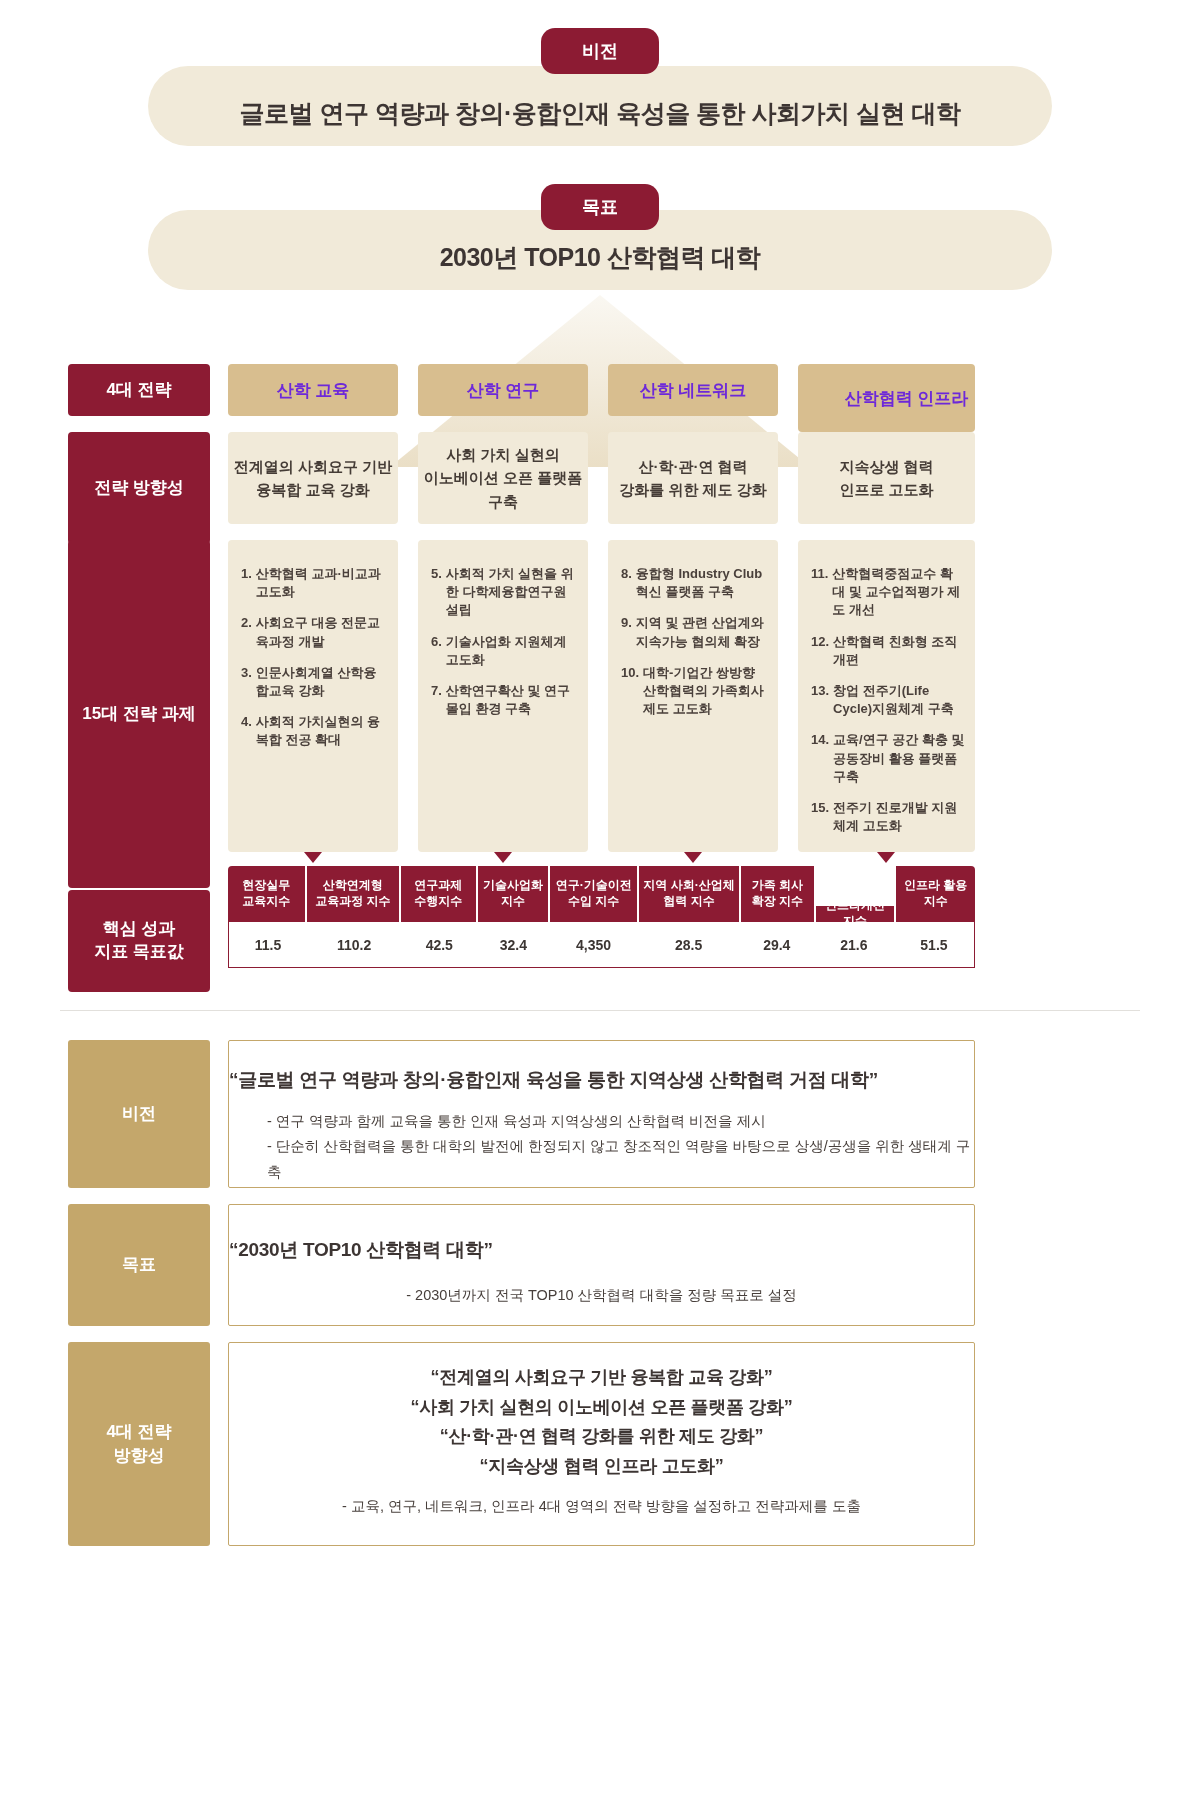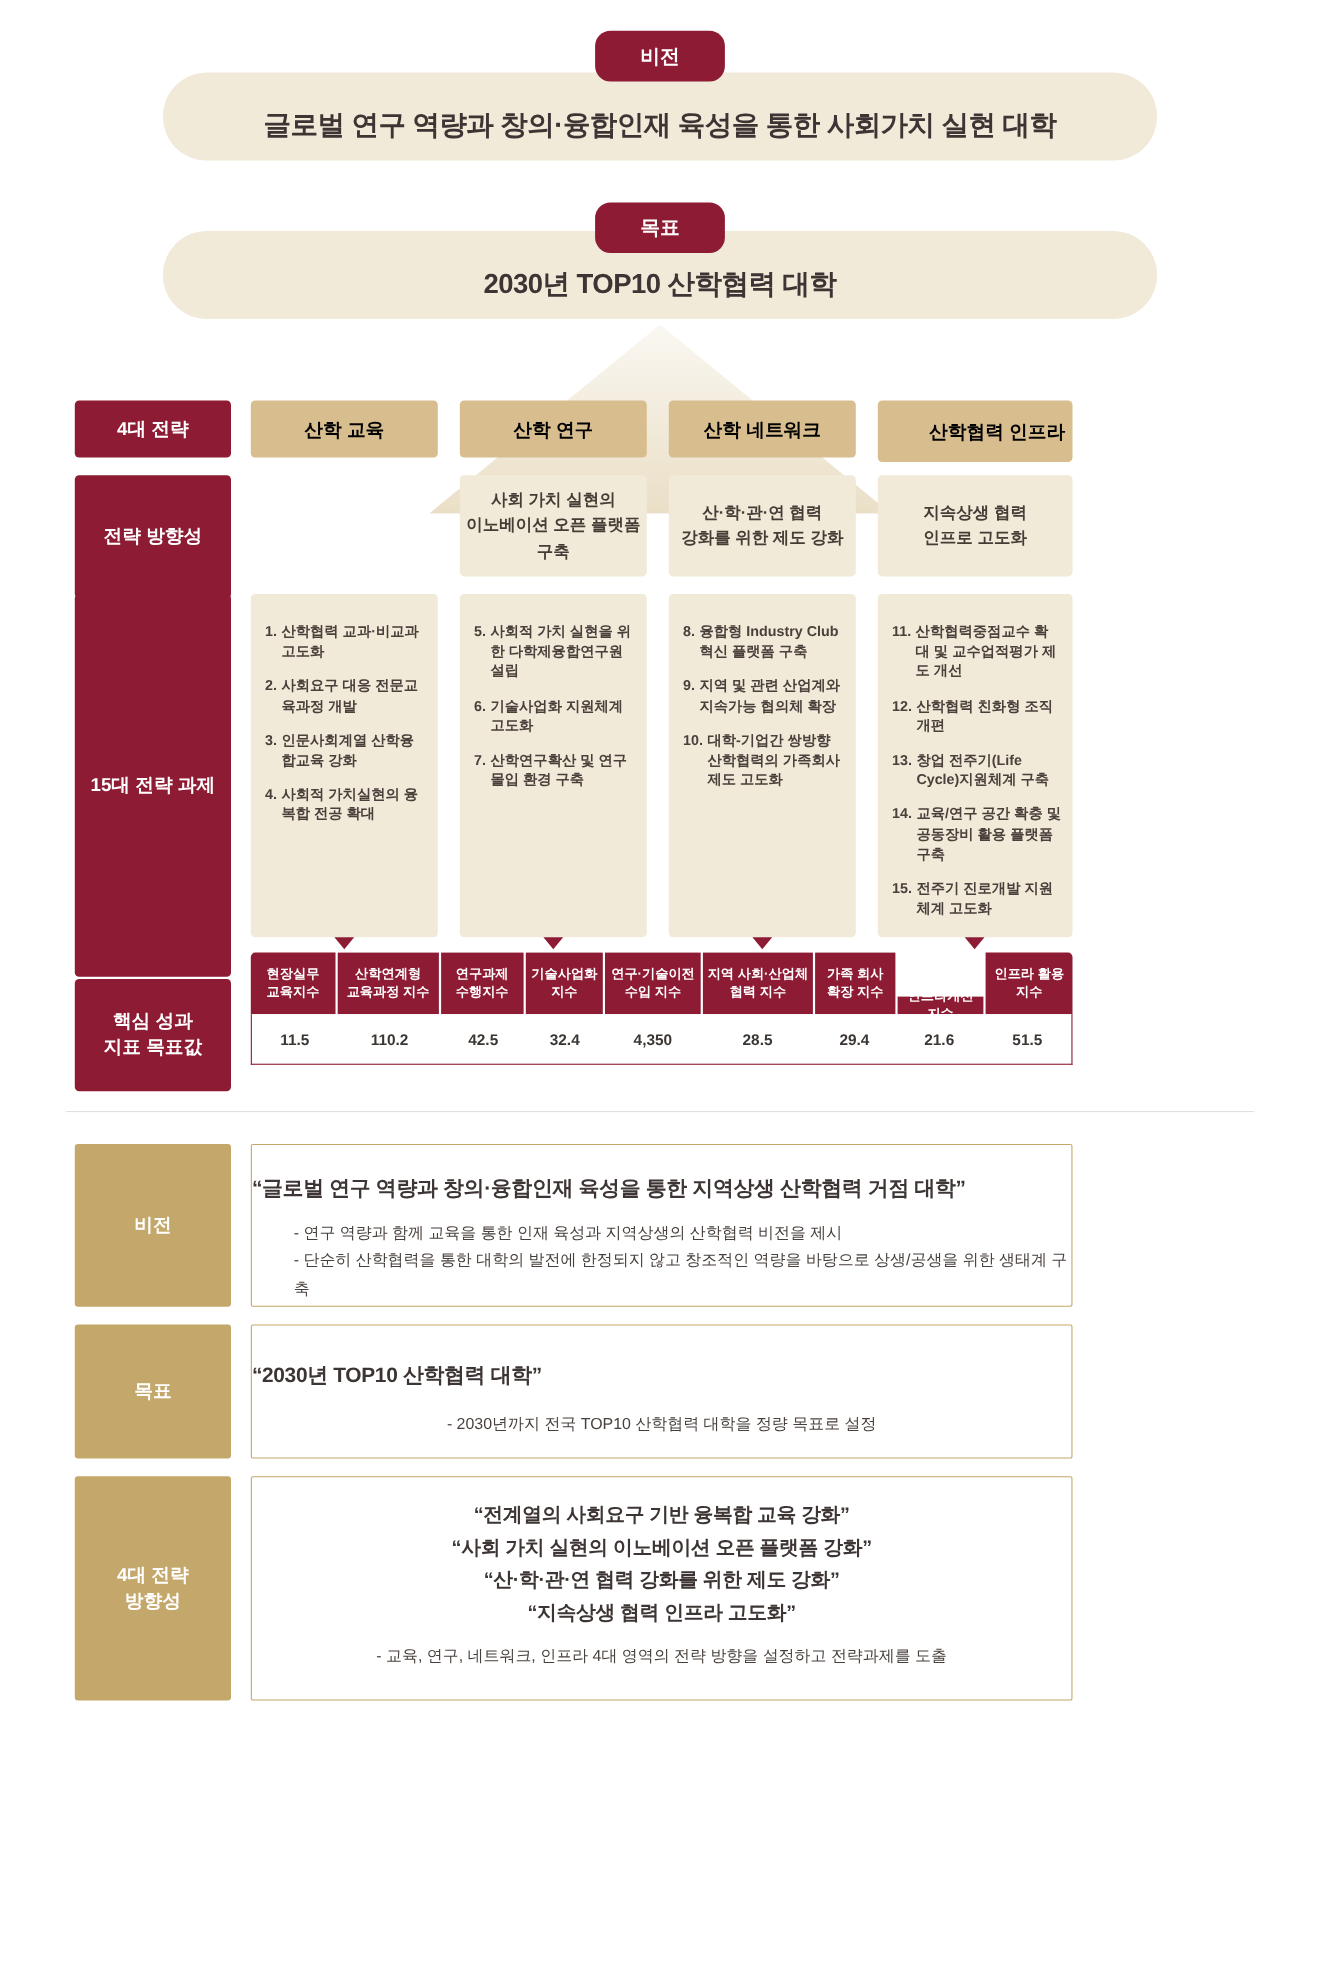--- a/index.html
+++ b/index.html
@@ -23,21 +23,21 @@
   .lab  { left:68px;  width:142px; }
   .c1   { left:228px; width:170px; }
   .c2   { left:418px; width:170px; }
   .c3   { left:608px; width:170px; }
   .c4   { left:798px; width:177px; }
 
   .redlabel { background:#8C1B33; color:#fff; border-radius:4px; display:flex; align-items:center;
               justify-content:center; text-align:center; font-size:17px; font-weight:bold;
               white-space:pre-line; line-height:1.35; z-index:2; }
   .tanhead  { background:#D8BE8F; border-radius:4px; display:flex; align-items:center; justify-content:center;
-              font-size:17px; font-weight:bold; color:#000000; z-index:2; }
+              font-size:17px; font-weight:bold; color:#6d28d9; z-index:2; }
   .cream    { background:#F1EAD9; border-radius:4px; z-index:2; }
   .direction{ display:flex; align-items:center; justify-content:center; text-align:center;
               font-size:15px; font-weight:bold; color:#453C36; white-space:pre-line; line-height:1.55; }
   .tasksbox { padding:25px 10px 10px 13px; }
   .task { display:flex; margin-bottom:13px; font-size:13px; font-weight:bold; color:#4A403B; line-height:1.4; }
   .task .n { flex:0 0 auto; margin-right:4px; }
   .task .t { flex:1 1 auto; }
 
   .downtri { width:0; height:0; border-left:9px solid transparent; border-right:9px solid transparent;
              border-top:11px solid #8C1B33; z-index:2; }
@@ -84,23 +84,25 @@
   <div class="abs banner" style="top:210px;">
     <span class="txt">2030년 TOP10 산학협력 대학</span>
   </div>
 
   <div class="abs pyramid"></div>
 
   <div class="abs redlabel lab" style="top:364px; height:52px;">4대 전략</div>
   <div class="abs tanhead c1" style="top:364px; height:52px;">산학 교육</div>
   <div class="abs tanhead c2" style="top:364px; height:52px;">산학 연구</div>
   <div class="abs tanhead c3" style="top:364px; height:52px;">산학 네트워크</div>
-  <div class="abs tanhead c4" style="top:364px; height:56px;padding-left:40px;">산학협력 인프라</div>
+  <div class="abs tanhead c4" style="top:364px; height:68px;padding-left:40px;">산학협력 인프라</div>
 
   <div class="abs redlabel lab" style="top:432px; height:112px;">전략 방향성</div>
+  <div class="abs cream direction c1" style="top:432px; height:92px;">전계열의 사회요구 기반
+융복합 교육 강화</div>
   <div class="abs cream direction c2" style="top:432px; height:92px;">사회 가치 실현의
 이노베이션 오픈 플랫폼
 구축</div>
   <div class="abs cream direction c3" style="top:432px; height:92px;">산·학·관·연 협력
 강화를 위한 제도 강화</div>
   <div class="abs cream direction c4" style="top:432px; height:92px;">지속상생 협력
 인프로 고도화</div>
 
   <div class="abs redlabel lab" style="top:540px; height:348px;">15대 전략 과제</div>
 

